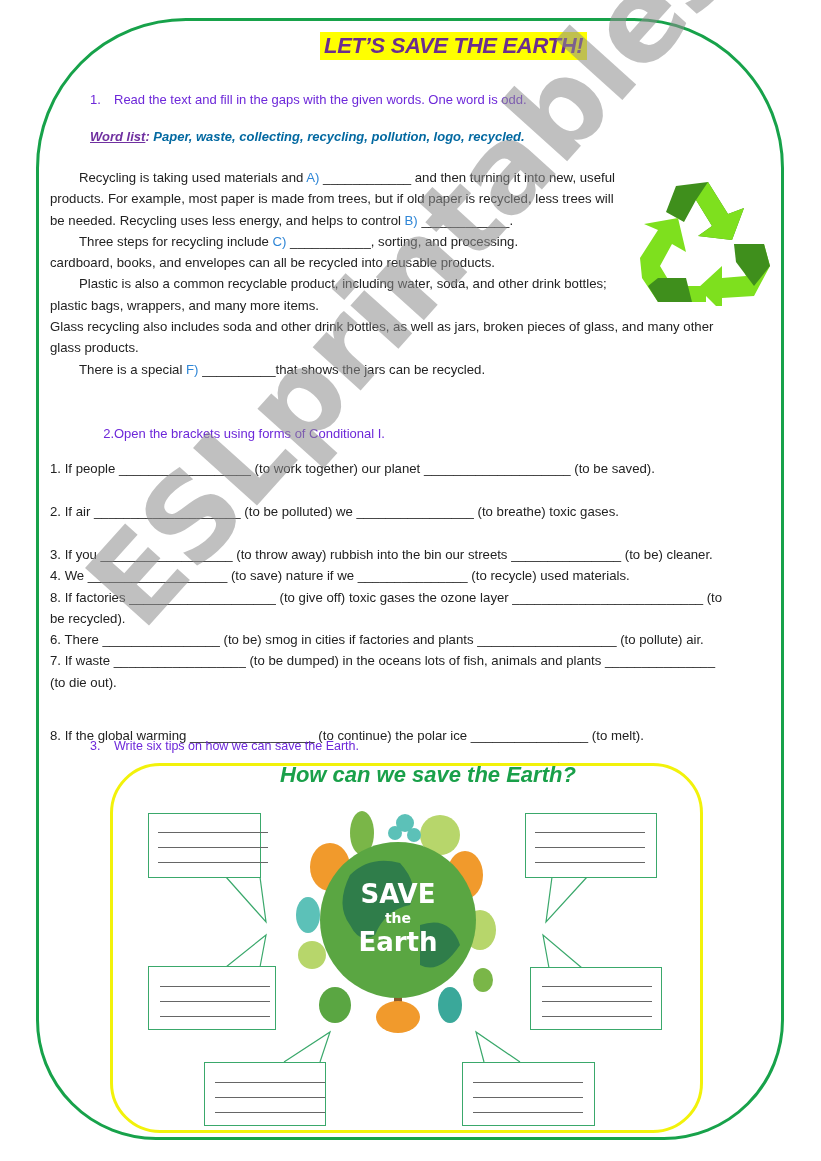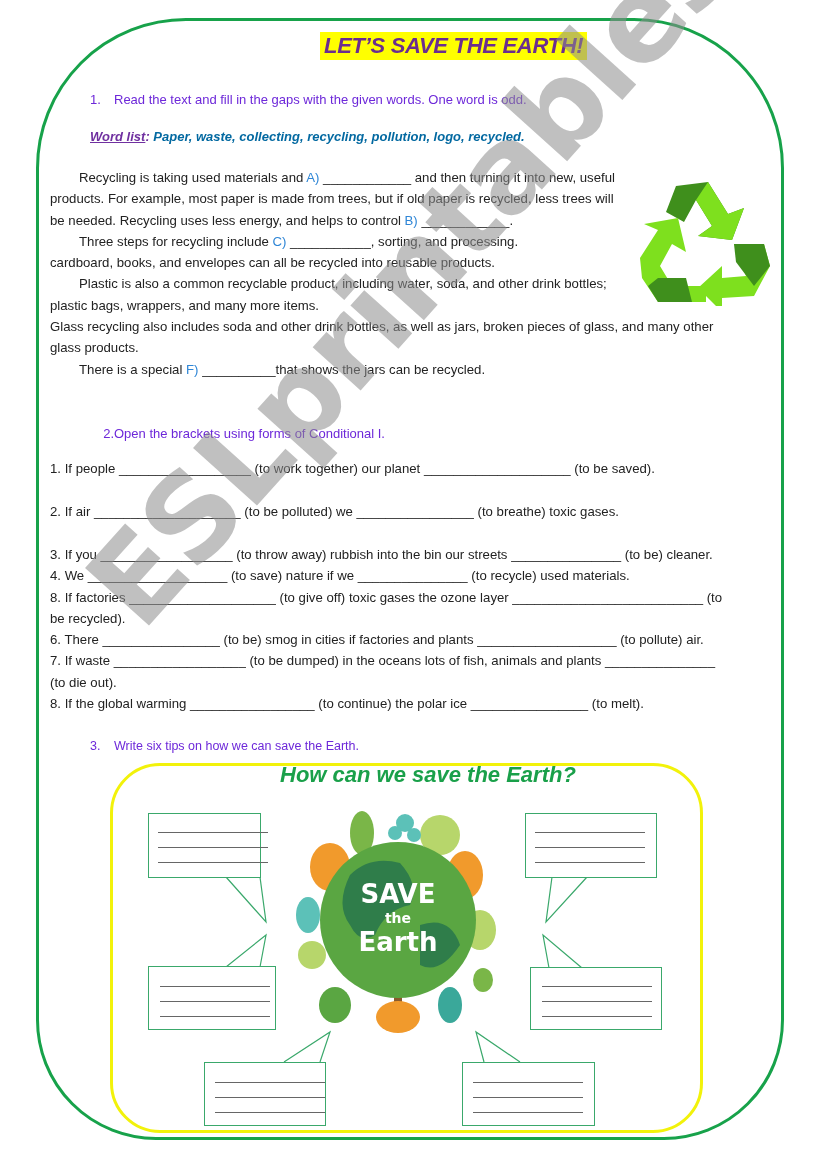--- a/index.html
+++ b/index.html
@@ -111,21 +111,21 @@
 <div class="cond" style="top:0;">
   <div class="row" style="top:461px;">1. If people __________________ (to work together) our planet ____________________ (to be saved).</div>
   <div class="row" style="top:504px;">2. If air ____________________ (to be polluted) we ________________ (to breathe) toxic gases.</div>
   <div class="row" style="top:547px;">3. If you __________________ (to throw away) rubbish into the bin our streets _______________ (to be) cleaner.</div>
   <div class="row" style="top:568px;">4. We ___________________ (to save) nature if we _______________ (to recycle) used materials.</div>
   <div class="row" style="top:590px;">8. If factories ____________________ (to give off) toxic gases the ozone layer __________________________ (to</div>
   <div class="row" style="top:611px;">be recycled).</div>
   <div class="row" style="top:632px;">6. There ________________ (to be) smog in cities if factories and plants ___________________ (to pollute) air.</div>
   <div class="row" style="top:653px;">7. If waste __________________ (to be dumped) in the oceans lots of fish, animals and plants _______________</div>
   <div class="row" style="top:675px;">(to die out).</div>
-  <div class="row" style="top:696px;">8. If the global warming _________________ (to continue) the polar ice ________________ (to melt).</div>
+  <div class="row" style="top:728px;">8. If the global warming _________________ (to continue) the polar ice ________________ (to melt).</div>
 </div>
 
 <div class="task" style="left:90px; top:739px; font-size:12.5px;">
   <span class="num">3.</span><span>Write six tips on how we can save the Earth.</span>
 </div>
 
 <div class="tipsbox"></div>
 <div class="tips-title">How can we save the Earth?</div>
 
 <svg style="position:absolute;left:0;top:0;width:821px;height:1161px;pointer-events:none;">

